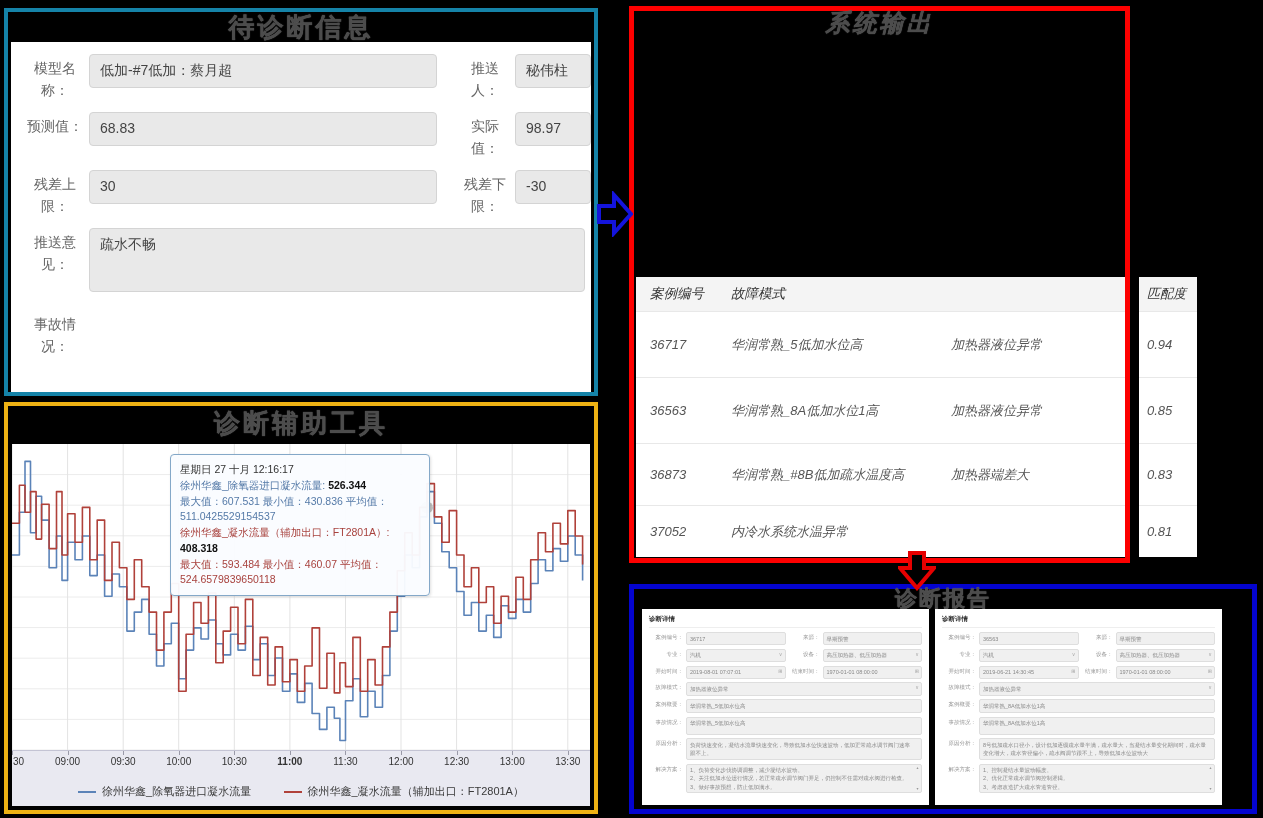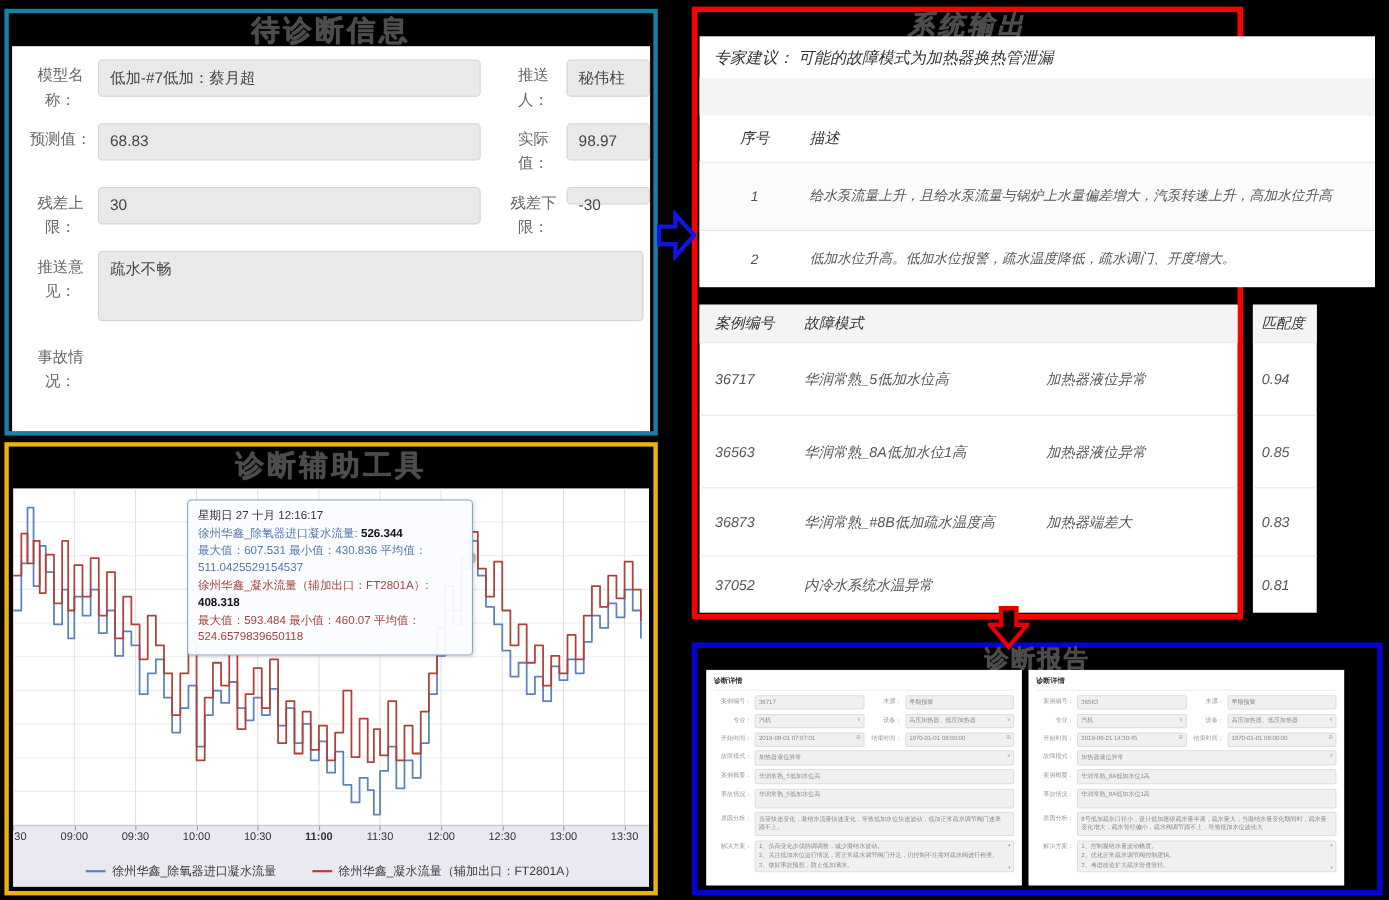--- a/index.html
+++ b/index.html
@@ -109,21 +109,21 @@
     <div class="inp" style="left:504px;top:12px;width:76px;height:34px;">秘伟柱</div>
 
     <div class="lbl" style="left:16px;top:74px;">预测值：</div>
     <div class="inp" style="left:78px;top:70px;width:348px;height:34px;">68.83</div>
     <div class="lbl" style="left:452px;top:74px;width:44px;">实际值：</div>
     <div class="inp" style="left:504px;top:70px;width:76px;height:34px;">98.97</div>
 
     <div class="lbl" style="left:16px;top:132px;">残差上限：</div>
     <div class="inp" style="left:78px;top:128px;width:348px;height:34px;">30</div>
     <div class="lbl" style="left:452px;top:132px;width:44px;">残差下限：</div>
-    <div class="inp" style="left:504px;top:128px;width:76px;height:16px;">-30</div>
+    <div class="inp" style="left:504px;top:128px;width:76px;height:34px;">-30</div>
 
     <div class="lbl" style="left:16px;top:190px;">推送意见：</div>
     <div class="inp" style="left:78px;top:186px;width:496px;height:64px;">疏水不畅</div>
 
     <div class="lbl" style="left:16px;top:272px;">事故情况：</div>
   </div>
 </div>
 
 <div class="panel panel-tools">
   <div class="panel-title">诊断辅助工具</div>
@@ -194,36 +194,20 @@
         <span class="tick-label" style="left: 86.5385%; transform: translateX(-50%);">13:00</span>
         <i class="tick-mark" style="left: 96.1538%;"></i>
         <span class="tick-label" style="left: 96.1538%; transform: translateX(-50%);">13:30</span>
       </div>
   </div>
 </div>
 
 <div class="panel panel-output">
   <div class="panel-title">系统输出</div>
 
-  <div class="advice-box">
-    <div class="advice-text">专家建议： 可能的故障模式为加热器换热管泄漏</div>
-    <div class="advice-band"></div>
-    <div class="sym-header">
-      <div class="sym-no">序号</div>
-      <div class="sym-desc">描述</div>
-    </div>
-    <div class="sym-row r1">
-      <div class="sym-no">1</div>
-      <div class="sym-desc">给水泵流量上升，且给水泵流量与锅炉上水量偏差增大，汽泵转速上升，高加水位升高</div>
-    </div>
-    <div class="sym-row r2">
-      <div class="sym-no">2</div>
-      <div class="sym-desc">低加水位升高。低加水位报警，疏水温度降低，疏水调门、开度增大。</div>
-    </div>
-  </div>
 
   <div class="case-table">
     <div class="case-header">
       <div class="cc1">案例编号</div>
       <div class="cc3">故障模式</div>
     </div>
     <div class="case-row h66">
       <div class="cc1">36717</div>
       <div class="cc2">华润常熟_5低加水位高</div>
       <div class="cc3">加热器液位异常</div>

